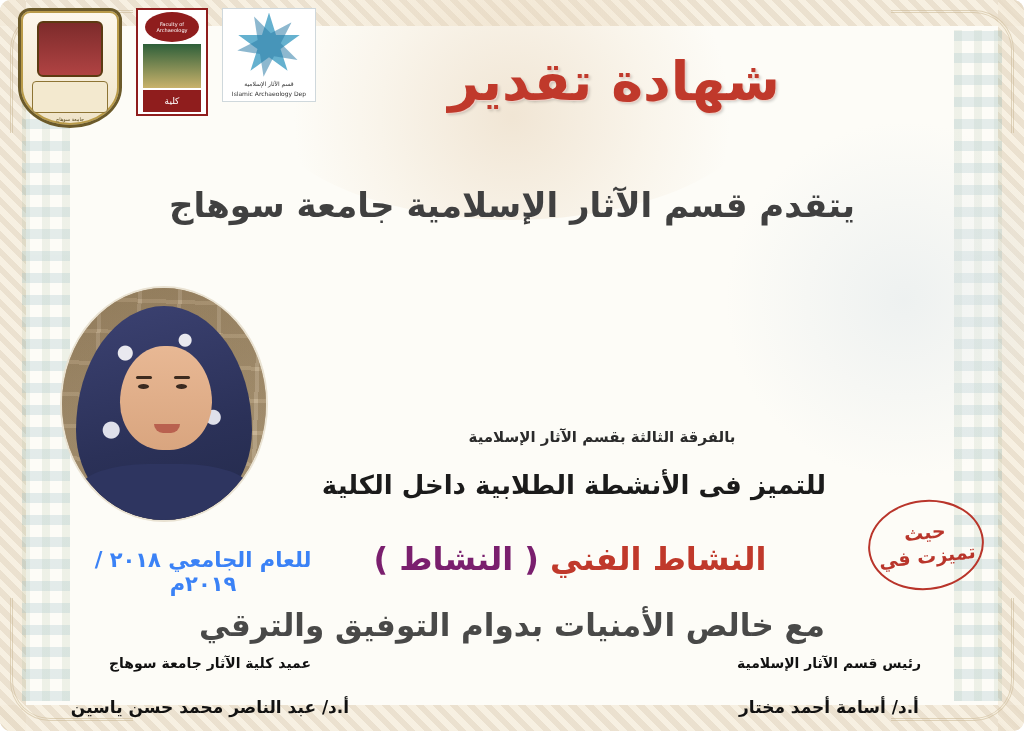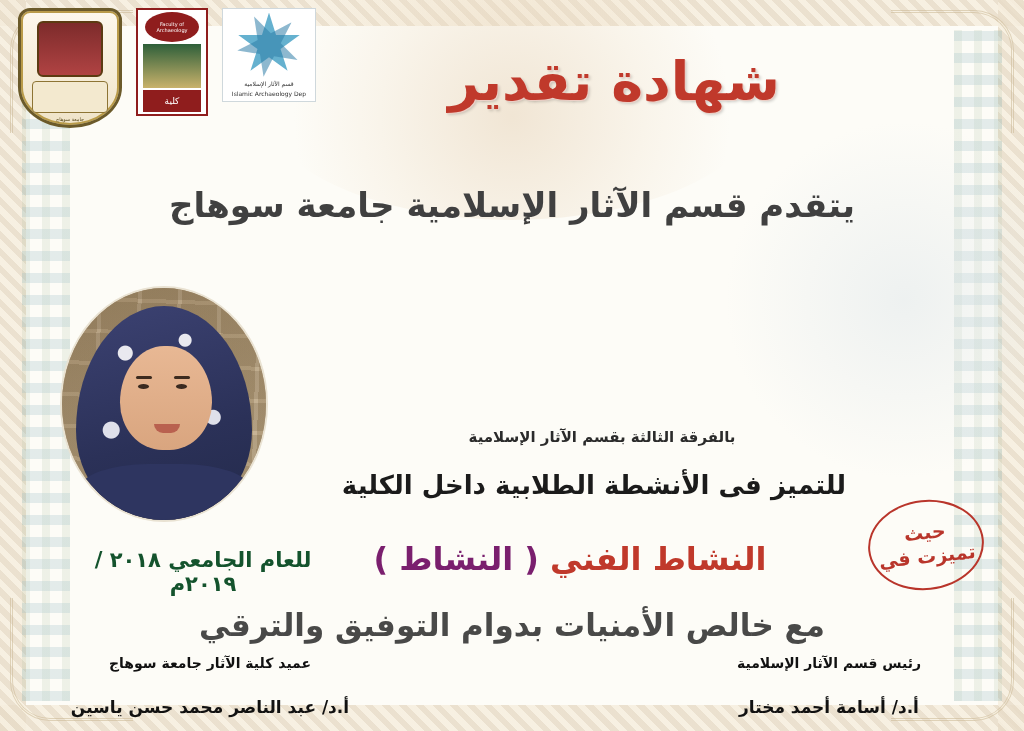--- a/index.html
+++ b/index.html
@@ -9,20 +9,21 @@
     font-family:"DejaVu Sans", sans-serif;
     overflow:hidden;
     position:relative;
   }
 
   
   .certificate{
     position:absolute;inset:0;
     background:#fdfcf7;
     overflow:hidden;
+    border-radius:11px;
   }
   
   .border-band{
     position:absolute;
     background:
       repeating-linear-gradient(45deg,#e8dcc8 0 6px,#f6eede 6px 12px);
     opacity:.85;
   }
   .band-top{left:0;right:0;top:0;height:26px;}
   .band-bottom{left:0;right:0;bottom:0;height:26px;}
@@ -158,31 +159,31 @@
     display:flex;align-items:center;justify-content:center;
   }
   .name-band .txt{
     font-weight:bold;font-size:30px;color:#111;
   }
   .subname{
     position:absolute;top:428px;left:302px;width:600px;
     text-align:center;font-size:15px;font-weight:bold;color:#2b2b2b;
   }
   .line3{
-    position:absolute;top:470px;left:264px;width:660px;
+    position:absolute;top:470px;left:244px;width:660px;
     text-align:center;font-weight:bold;font-size:26px;color:#1b1b1b;
   }
   .activity{
     position:absolute;top:540px;left:330px;width:480px;
     text-align:center;font-weight:bold;font-size:32px;color:#c0392b;
   }
   .activity .paren{color:#7a1f6e;}
   .year{
     position:absolute;top:548px;left:78px;width:250px;
-    text-align:center;font-weight:bold;font-size:21px;color:#14532d;
+    text-align:center;font-weight:bold;font-size:21px;color:#3b82f6;
   }
   .wishes{
     position:absolute;top:607px;left:0;right:0;
     text-align:center;font-weight:bold;font-size:31px;color:#3a3a3a;
     opacity:.92;
   }
 
   
   .stamp{
     position:absolute;top:500px;right:40px;

